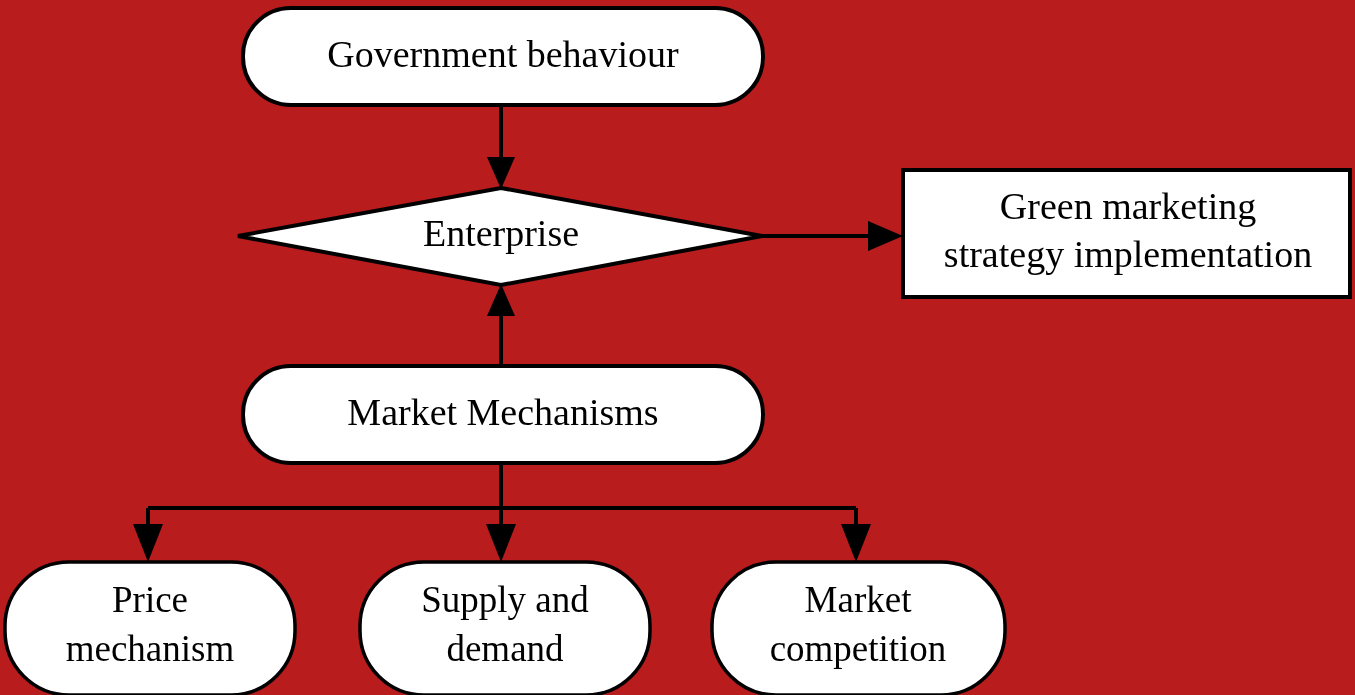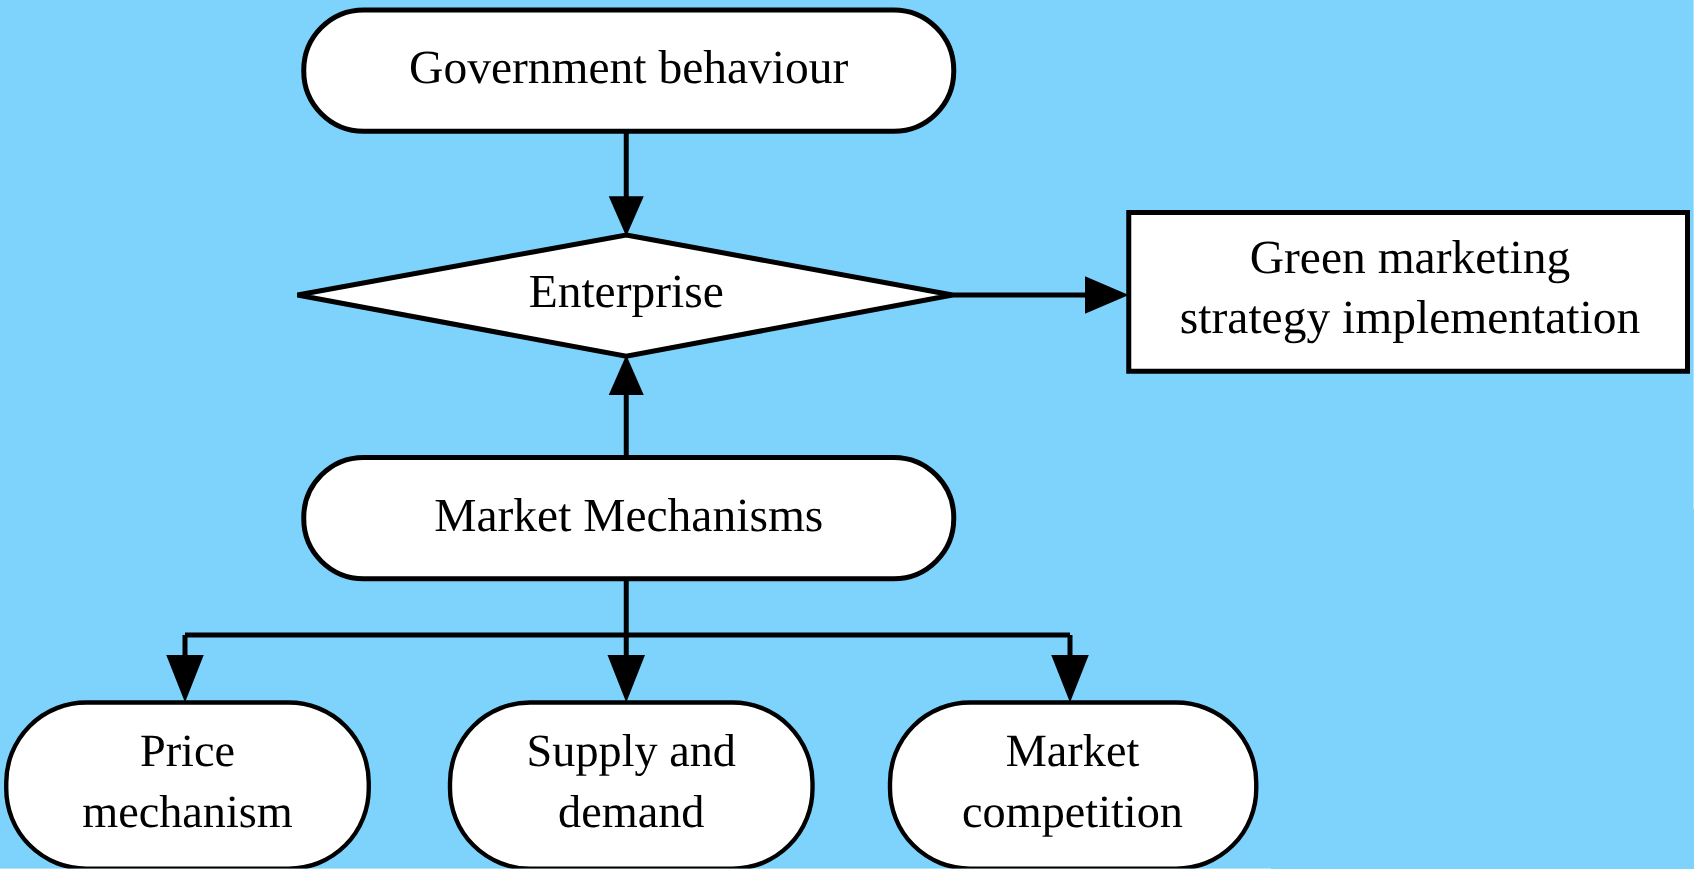--- a/index.html
+++ b/index.html
@@ -10,21 +10,21 @@
   body {
     width: 1355px;
     height: 695px;
     overflow: hidden;
     font-family: "Liberation Serif", "DejaVu Serif", serif;
   }
   #diagram-root {
     position: relative;
     width: 1355px;
     height: 695px;
-    background: #7dd3fc;
+    background: #b91c1c;
   }
   svg.flowchart {
     display: block;
     width: 1355px;
     height: 695px;
   }
   .node-shape {
     fill: #ffffff;
     stroke: #000000;
     stroke-width: 4;

